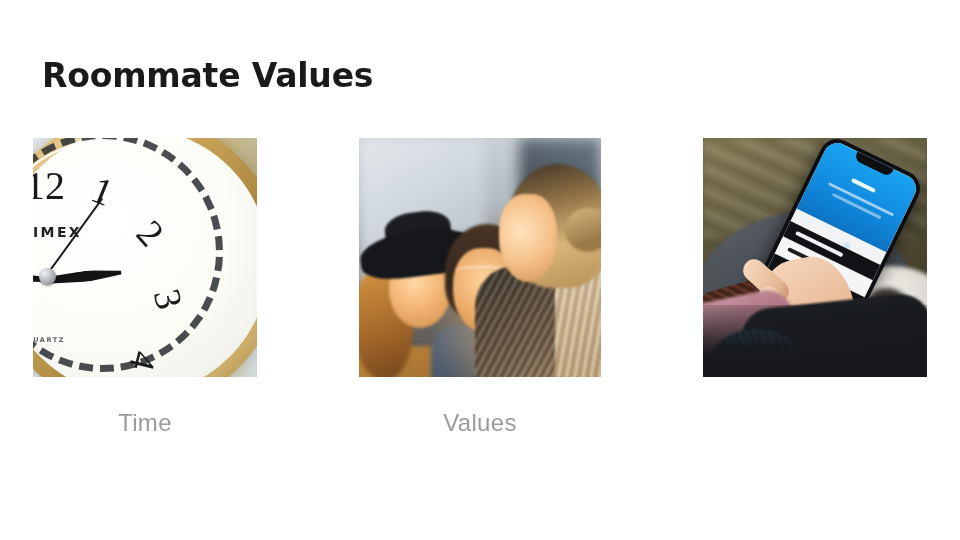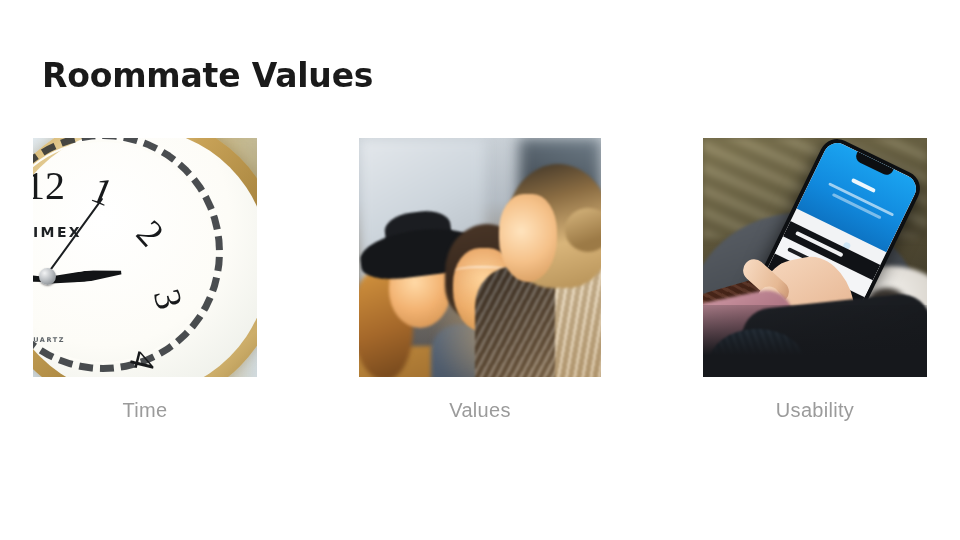--- a/index.html
+++ b/index.html
@@ -46,23 +46,23 @@
 
   .photo {
     position:relative;
     width:100%;
     height:239px;
     overflow:hidden;
     background:#0369a1;
   }
 
   .caption {
-    margin-top:22px;
+    margin-top:32px;
     text-align:center;
-    font-size:20px;
+    font-size:24px;
     font-weight:300;
     color:#9b9b9b;
     font-family:"Liberation Sans", sans-serif;
     letter-spacing:0.3px;
   }
 
   
   .clock-scene {
     position:absolute; inset:0;
     background:
@@ -597,17 +597,16 @@
           <div class="ph-sleeve"></div>
           <div class="ph-hand"></div>
           <div class="ph-finger ph-f1"></div>
           <div class="ph-finger ph-f2"></div>
           <div class="ph-sleeve2"></div>
           <div class="ph-coat"></div>
           <div class="ph-knit"></div>
           <div class="ph-dark-bottom"></div>
         </div>
       </div>
-      <div class="caption">Usability</div>
     </div>
 
   </div>
 </div>
 
 </body></html>

